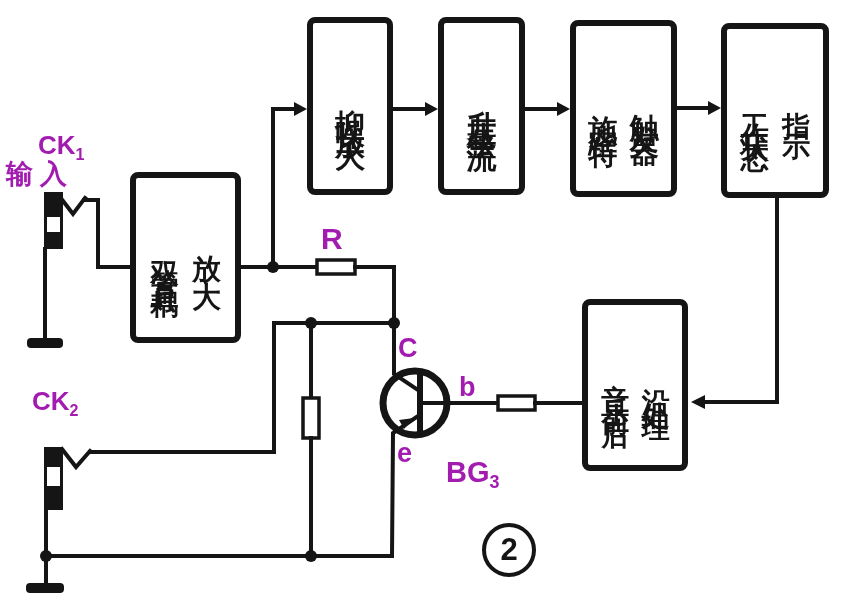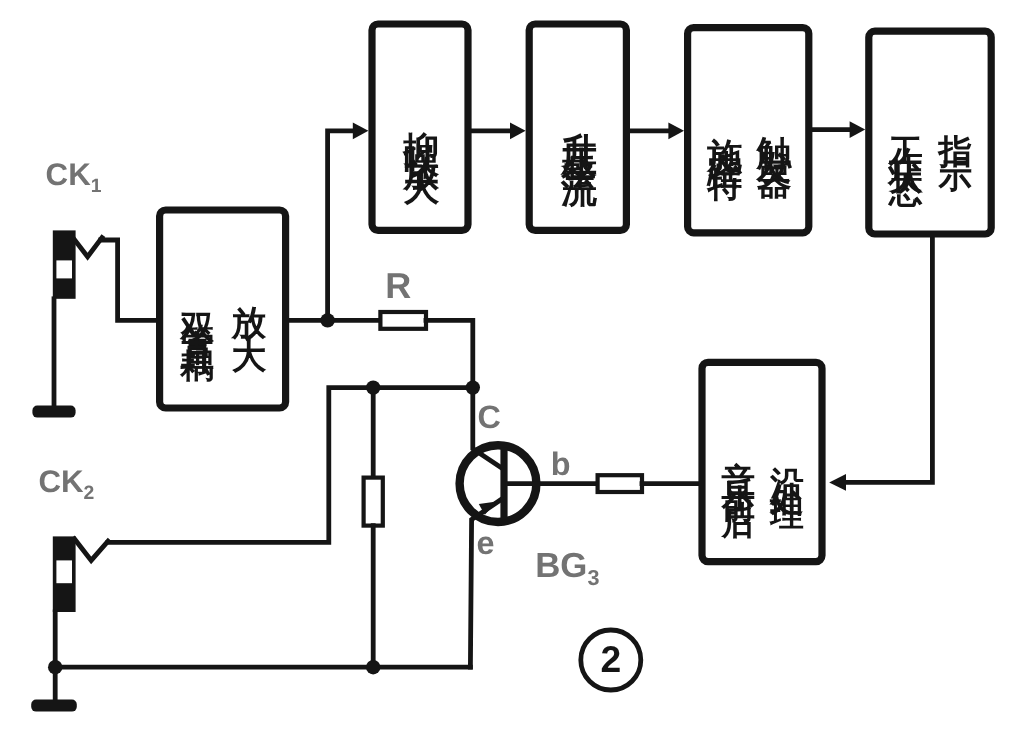--- a/index.html
+++ b/index.html
@@ -18,21 +18,21 @@
     writing-mode:vertical-lr; text-orientation:upright; line-height:1;
     font-weight:700; color:#151515; white-space:nowrap;
   }
   .fs30{font-size:30px; letter-spacing:10px;}
   .fs29-12{font-size:29px; letter-spacing:12px;}
   .fs28-10{font-size:28px; letter-spacing:10px;}
   .fs28-12{font-size:28px; letter-spacing:12px;}
   .fs28-13{font-size:28px; letter-spacing:13px;}
   .ls22{font-size:28px; letter-spacing:22px;}
   .ls26{font-size:29px; letter-spacing:26px;}
-  .lbl{position:absolute; font-weight:700; color:#737373;text-align:center;}
+  .lbl{position:absolute; font-weight:700; color:#a21caf;text-align:center;}
   .hand{font-family:"Liberation Sans", sans-serif;}
   .subscript{font-size:0.62em; vertical-align:-0.35em; font-weight:700;}
   .fig-circle{
     position:absolute; left:482px; top:523px; width:46px; height:46px;
     border:4px solid #151515; border-radius:50%;
     display:flex; align-items:center; justify-content:center;
     font-size:31px; font-weight:800;
   }
 </style>
 </head>
@@ -126,20 +126,21 @@
   </div>
 
   <div class="block" style="left:582px; top:299px; width:106px; height:172px;">
     <div class="vcol fs28-12">音乐前后</div>
     <div class="vcol fs28-13">沿处理</div>
   </div>
 
   <div class="lbl hand" style="left:38px; top:130px; font-size:26px;">
     <span>CK</span><span class="subscript">1</span>
   </div>
+  <div class="lbl" style="left:6px; top:156px; font-size:27px; letter-spacing:7px;">输入</div>
 
   <div class="lbl hand" style="left:32px; top:386px; font-size:26px;">
     <span>CK</span><span class="subscript">2</span>
   </div>
 
   <div class="lbl" style="left:321px; top:222px; font-size:30px;">R</div>
 
   <div class="lbl" style="left:398px; top:333px; font-size:27px;">C</div>
 
   <div class="lbl" style="left:459px; top:372px; font-size:27px;">b</div>

